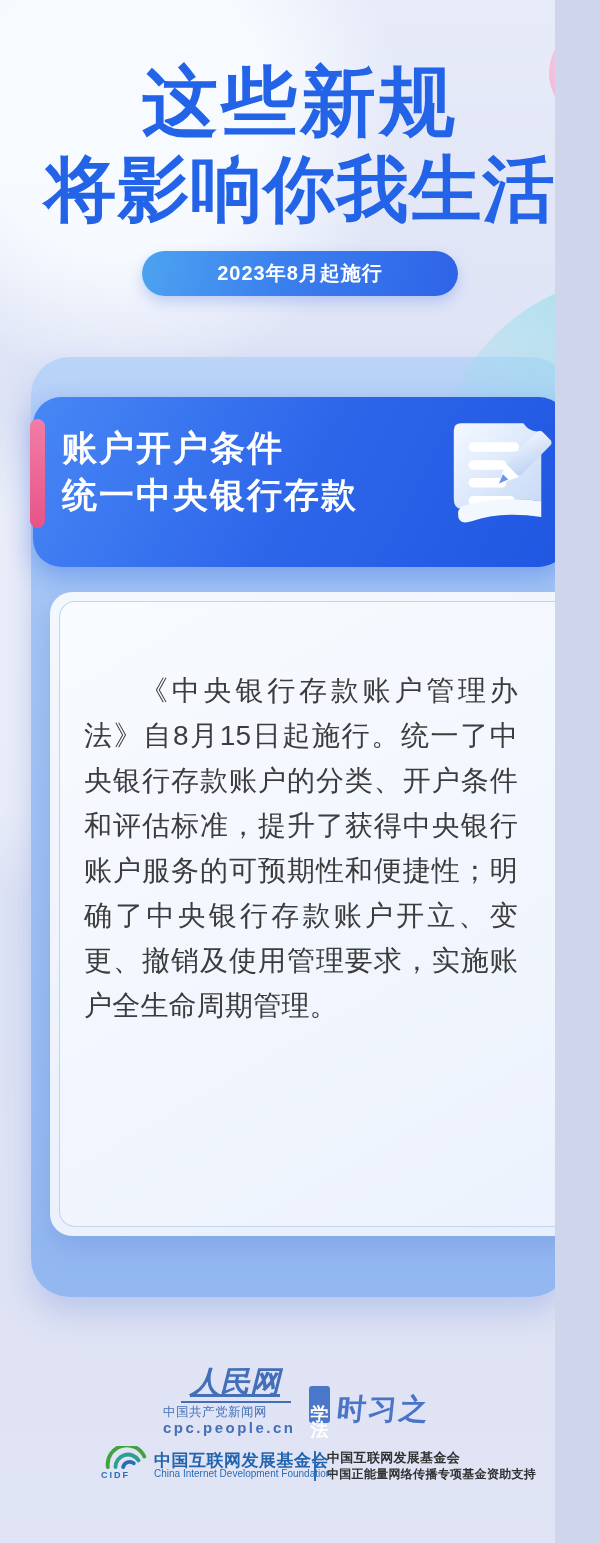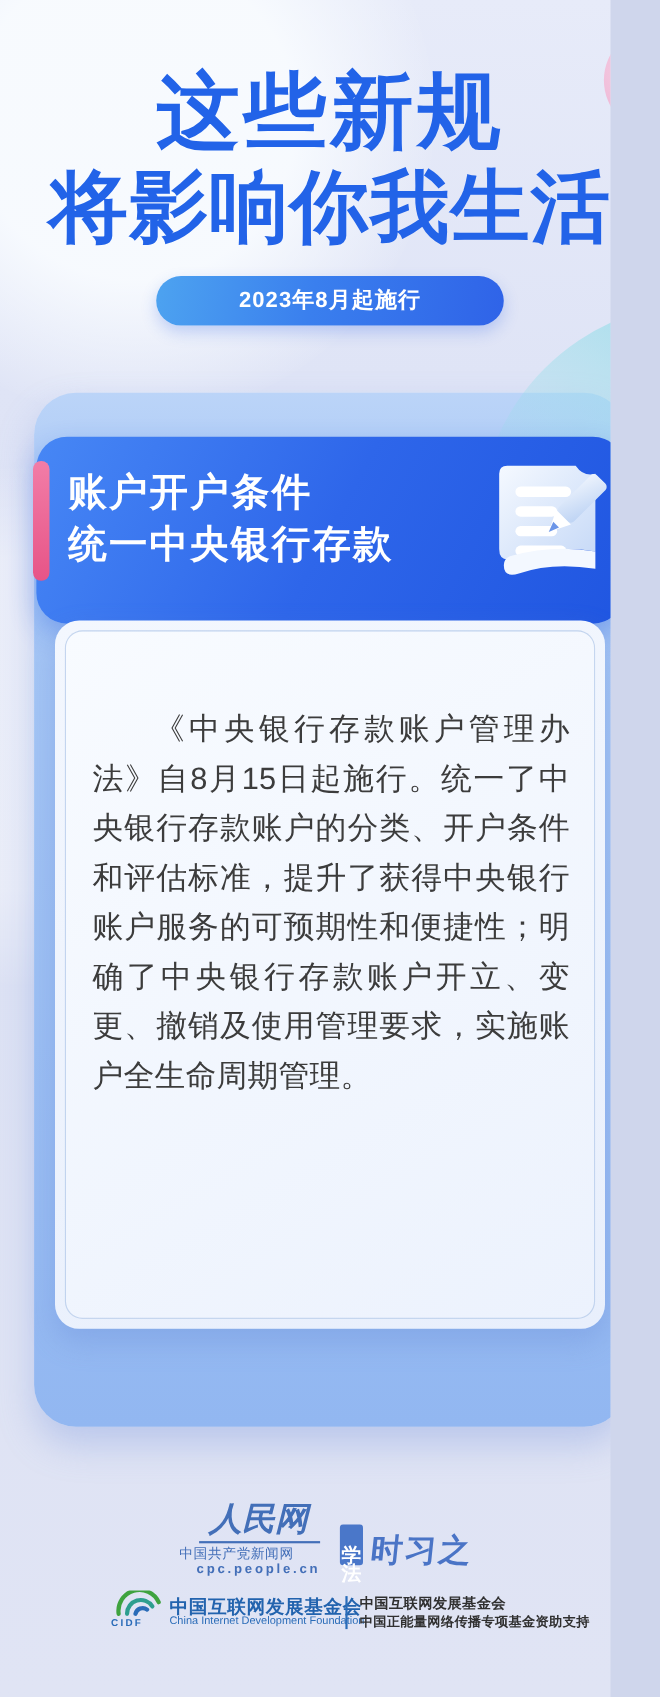--- a/index.html
+++ b/index.html
@@ -33,36 +33,36 @@
     box-shadow:0 16px 32px rgba(120,150,220,.35);}
   
   .header-card{left:33px;top:397px;width:534px;height:170px;border-radius:28px;
     background:linear-gradient(118deg,#4787f5 0%,#2e66ea 50%,#2056e1 100%);
     box-shadow:0 10px 24px rgba(32,86,225,.32);}
   .accent-bar{left:-3px;top:22px;width:15px;height:109px;border-radius:8px;
     background:linear-gradient(180deg,#f27da7 0%,#e75487 100%);}
   .card-heading{left:29px;top:27px;color:#fff;font-weight:bold;font-size:35px;line-height:47px;letter-spacing:2px;}
   .doc-icon{left:406px;top:20px;width:116px;height:118px;}
   
-  .body-card{left:50px;top:564px;width:500px;height:644px;border-radius:22px;
+  .body-card{left:50px;top:592px;width:500px;height:644px;border-radius:22px;
     background:linear-gradient(160deg,#f3f7fe 0%,#e8effc 100%);
-    box-shadow:0 12px 26px rgba(100,135,210,.32);}
+    box-shadow:0 12px 26px rgba(100,135,210,.32);padding-left:35px;}
   .body-inner{position:absolute;inset:9px;border-radius:16px;
     border:1px solid rgba(163,190,228,.6);
     background:linear-gradient(150deg,#f8fbff 0%,#ecf2fd 100%);}
   .body-text{left:34px;top:76px;width:434px;font-size:28px;line-height:45px;color:#3c3c3c;
     text-indent:2em;text-align:justify;font-weight:500;letter-spacing:.2px;}
   
   .pn-logo{left:170px;top:1364px;width:130px;text-align:center;color:#436fb8;
-    font-family:"DejaVu Serif",serif;font-style:italic;font-weight:bold;font-size:30px;line-height:36px;}
+    font-family:"DejaVu Serif",serif;font-style:italic;font-weight:bold;font-size:30px;line-height:36px;text-decoration:underline;}
   .pn-underline{left:181px;top:1401px;width:110px;height:2px;background:#436fb8;}
   .pn-subtitle{left:163px;top:1404px;width:144px;text-align:left;color:#436fb8;
     font-size:12.5px;font-weight:normal;letter-spacing:.5px;}
-  .pn-url{left:163px;top:1419px;width:144px;text-align:center;color:#436fb8;
-    font-size:12px;letter-spacing:2.5px;font-weight:bold;}
+  .pn-url{left:163px;top:1419px;width:144px;text-align:left;color:#436fb8;
+    font-size:15px;letter-spacing:2.5px;font-weight:bold;}
   .xf-box{left:309px;top:1386px;width:21px;height:37px;border-radius:3px;background:#4a77c9;
     color:#fff;font-size:18px;font-weight:bold;line-height:16px;text-align:center;
     padding-top:20px;box-sizing:border-box;word-break:break-all;}
   .sxz-title{left:337px;top:1390px;color:#4a74c6;font-size:29px;font-weight:bold;
     letter-spacing:2px;transform:skewX(-6deg);}
   
   .cidf-arcs{left:104px;top:1446px;width:46px;height:23px;}
   .cidf-abbr{left:101px;top:1470px;width:52px;color:#2a6cb8;
     font-size:9px;font-weight:bold;letter-spacing:2px;}
   .cidf-cn{left:154px;top:1449px;color:#2263ae;font-size:17px;font-weight:bold;letter-spacing:.5px;}

